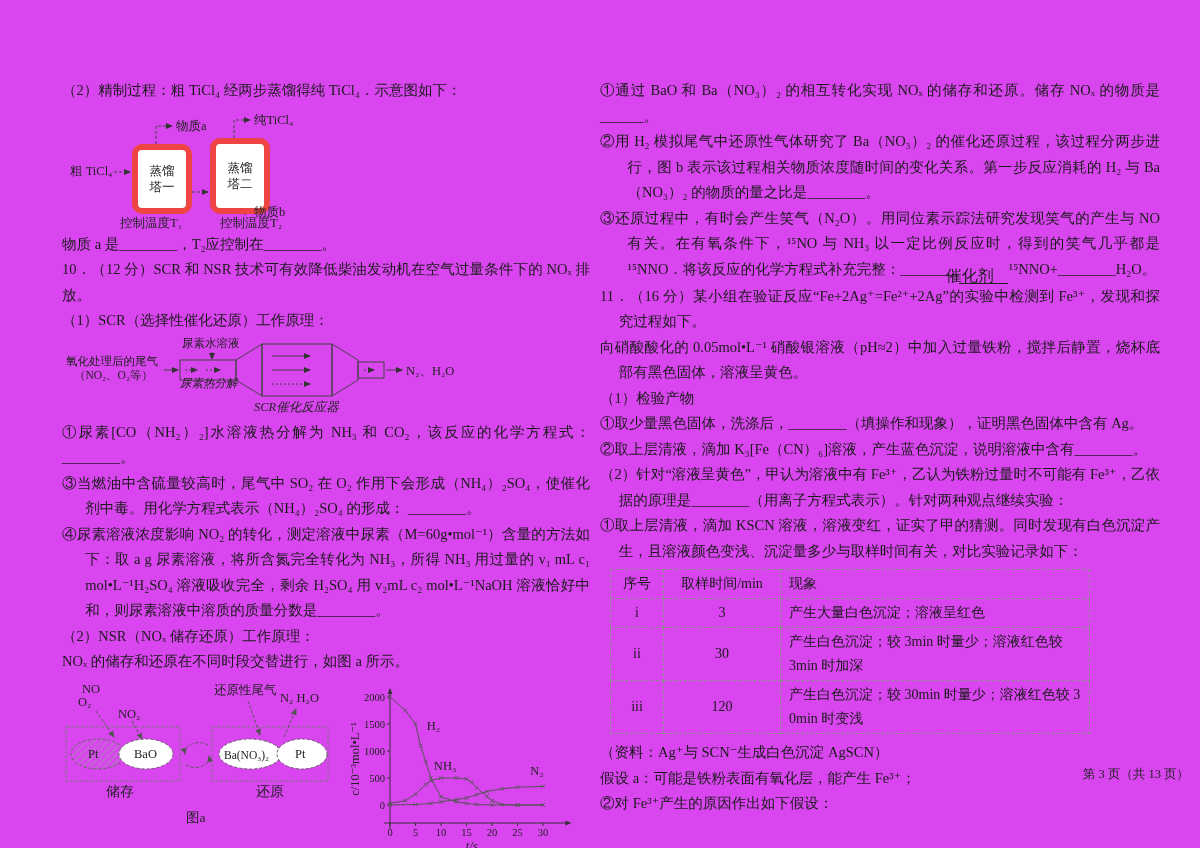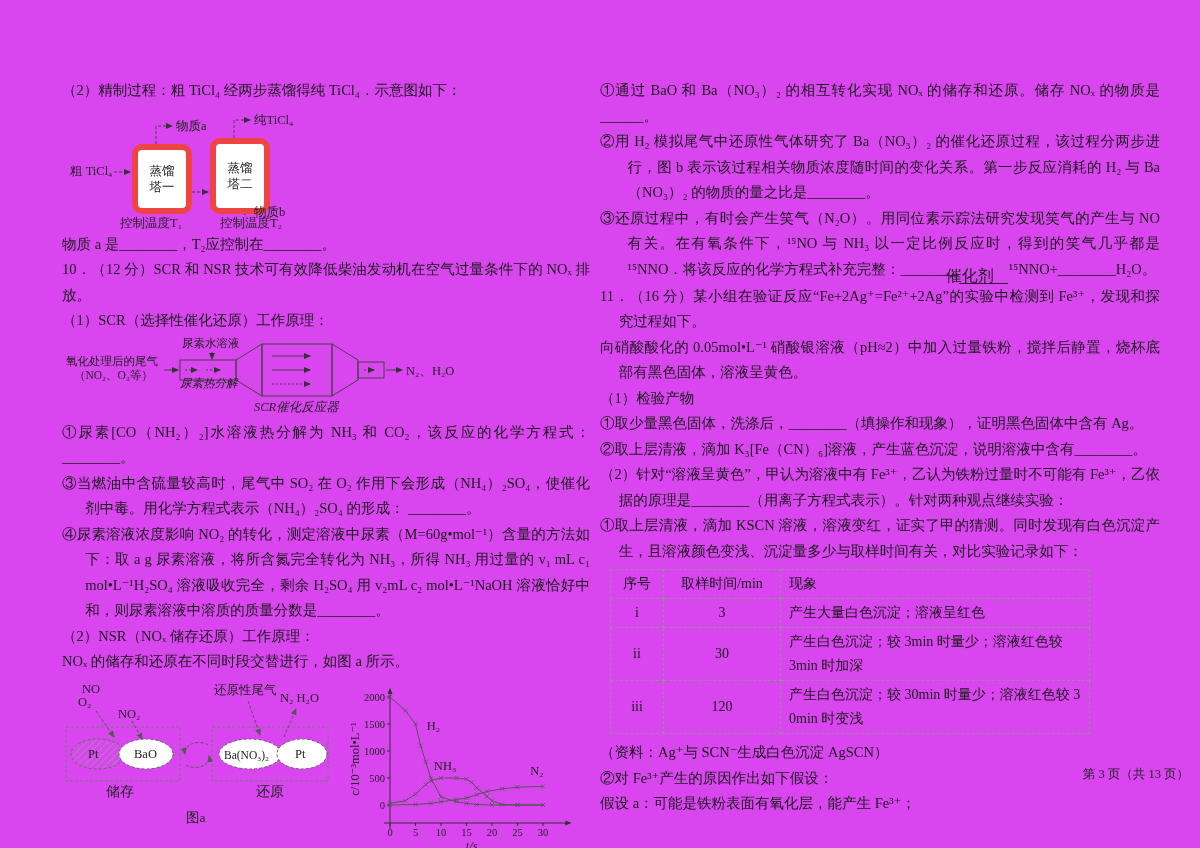--- a/index.html
+++ b/index.html
@@ -289,18 +289,18 @@
       </tr>
       <tr>
         <td class="c">iii</td>
         <td class="c">120</td>
         <td class="obs">产生白色沉淀；较 30min 时量少；溶液红色较 3 0min 时变浅</td>
       </tr>
     </tbody>
       </table>
 
     <p class="p">（资料：Ag⁺与 SCN⁻生成白色沉淀 AgSCN）</p>
+    <p class="p">假设 a：可能是铁粉表面有氧化层，能产生 Fe³⁺；</p>
     <p class="p">②对 Fe³⁺产生的原因作出如下假设：</p>
-    <p class="p">假设 a：可能是铁粉表面有氧化层，能产生 Fe³⁺；</p>
   </div>
 
   <div class="footer">第 3 页（共 13 页）</div>
 </div>
 
 </body></html>

